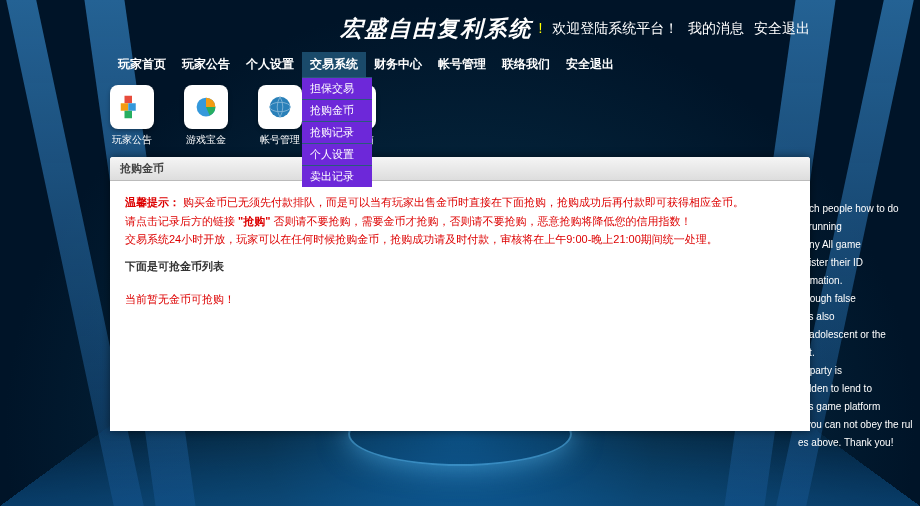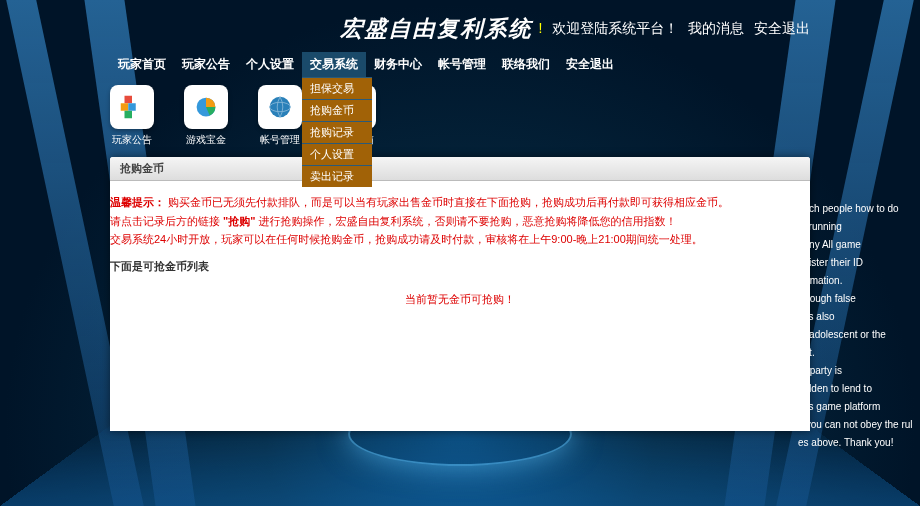--- a/index.html
+++ b/index.html
@@ -14,34 +14,34 @@
 .beam.r2{right:60px;transform:skewX(-12deg);width:30px}
 .wrap{position:relative;z-index:1;width:700px;margin:0 auto;padding-top:14px}
 .hdr{display:flex;align-items:center;justify-content:flex-end;color:#fff;margin-bottom:8px}
 .title{font-size:22px;font-weight:bold;font-style:italic;letter-spacing:2px}
 .top-links{font-size:14px;color:#fff}
 .top-links span{margin-left:6px;cursor:pointer}
 .top-links .excl{color:#ff0}
 .nav{display:flex;color:#fff;font-weight:bold;font-size:12px;margin-bottom:4px}
 .nav-item{padding:4px 8px;cursor:pointer;position:relative}
 .nav-item.active{background:#1a4a6a}
-.nav-item.has-dd .dd{position:absolute;top:100%;left:0;background:#a16207;min-width:70px;z-index:10}
+.nav-item.has-dd .dd{position:absolute;top:100%;left:0;background:#6d28d9;min-width:70px;z-index:10}
 .dd-item{padding:3px 8px;font-weight:normal;font-size:11px;white-space:nowrap;border-top:1px solid #2a5a7a}
 .icons{display:flex;gap:30px;margin:8px 0 10px 0}
 .icon-box{text-align:center;color:#fff;font-size:10px}
 .icon-img{width:44px;height:44px;background:#fff;border-radius:8px;margin:0 auto 4px;display:flex;align-items:center;justify-content:center;box-shadow:0 2px 4px rgba(0,0,0,.3)}
 .icon-img svg{width:30px;height:30px}
 .panel{background:#fff;border-radius:3px 3px 0 0;overflow:hidden;box-shadow:0 0 8px rgba(0,0,0,.5)}
 .panel-hdr{background:linear-gradient(to bottom,#f5f5f5,#ddd);border-bottom:1px solid #bbb;padding:4px 10px;font-size:11px;font-weight:bold;color:#444}
-.panel-body{padding:12px 0;min-height:250px;font-size:11px;color:#333}
+.panel-body{padding:12px 15px;min-height:250px;font-size:11px;color:#333}
 .warn{color:#d00;line-height:1.7;margin-bottom:10px}
 .warn strong{color:#d00}
 .link-red{color:#d00;font-weight:bold}
 .subhdr{font-weight:bold;color:#333;margin:6px 0 14px}
-.empty{text-align:center;color:#d00;margin-top:18px}
+.empty{color:#d00;margin-top:18px}
 .side-text{position:absolute;right:2px;top:200px;width:120px;color:#fff;font-size:10px;line-height:1.8;z-index:1;word-break:break-all}
 </style>
 </head>
 <body>
 <div class="bg"></div>
 <div class="beam l1"></div>
 <div class="beam l2"></div>
 <div class="beam r1"></div>
 <div class="beam r2"></div>
 
@@ -118,21 +118,21 @@
     </div>
 
   <div class="panel">
     <div class="panel-hdr">抢购金币</div>
     <div class="panel-body">
       <div class="warn">
         <strong>温馨提示：</strong>
         <span>购买金币已无须先付款排队，而是可以当有玩家出售金币时直接在下面抢购，抢购成功后再付款即可获得相应金币。</span><br>
         <span>请点击记录后方的链接</span>
         <span class="link-red">"抢购"</span>
-        <span>进行抢购操作，宏盛自由复利系统，否则请不要抢购，恶意抢购将降低您的信用指数！</span><br>
+        <span>否则请不要抢购，需要金币才抢购，否则请不要抢购，恶意抢购将降低您的信用指数！</span><br>
         <span>交易系统24小时开放，玩家可以在任何时候抢购金币，抢购成功请及时付款，审核将在上午9:00-晚上21:00期间统一处理。</span>
       </div>
       <div class="subhdr">下面是可抢金币列表</div>
       <div class="empty">当前暂无金币可抢购！</div>
     </div>
   </div>
 </div>
 
 <div class="side-text" id="side">each people how to do<br>al running<br>pany All game<br>egister their ID<br>formation.<br>through false<br>It is also<br>to adolescent or the<br>net.<br>rd party is<br>hidden to lend to<br>this game platform<br>if you can not obey the rules above. Thank you!</div>
 

